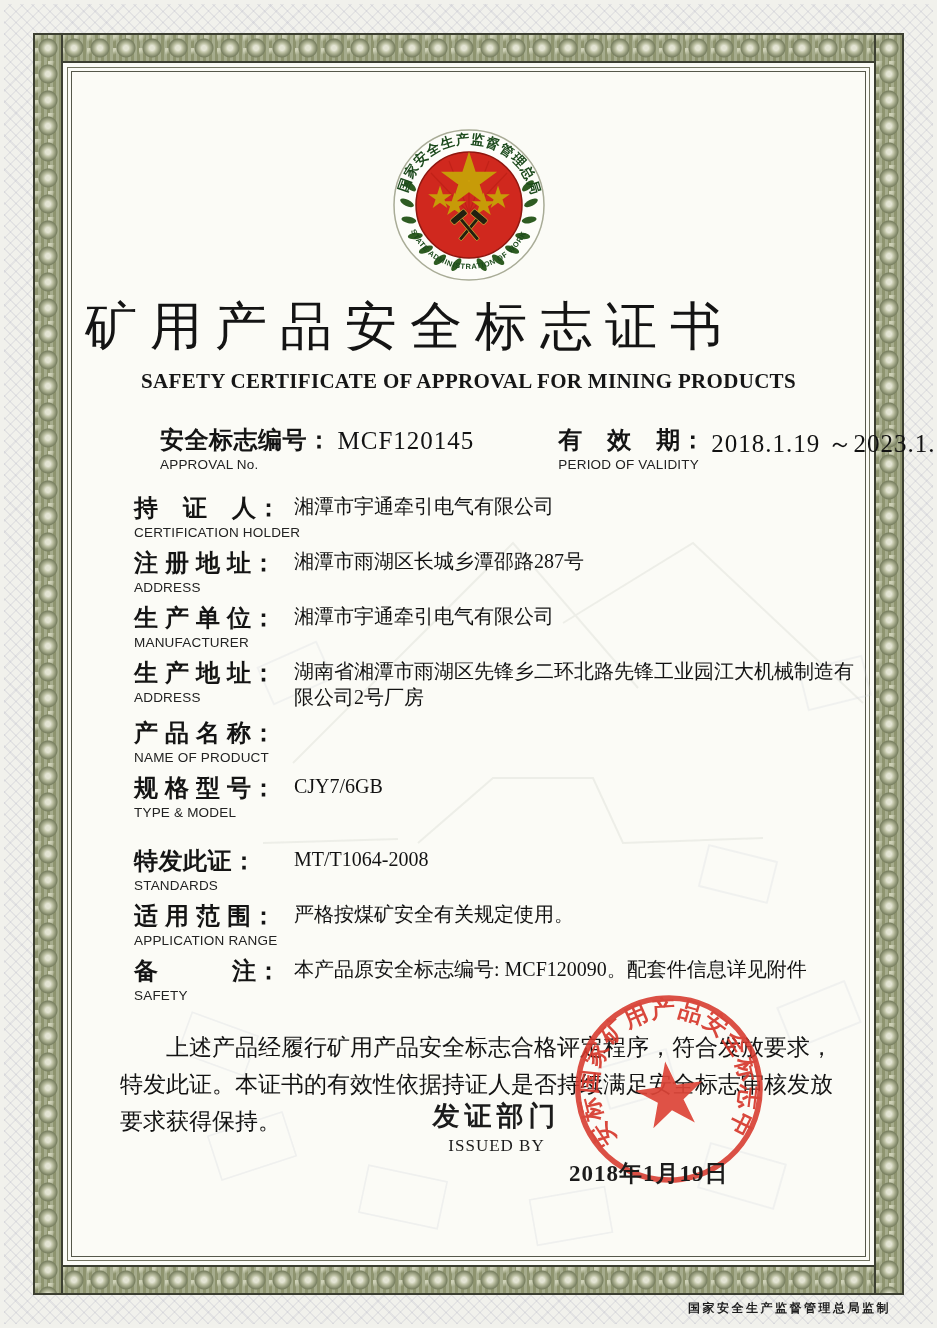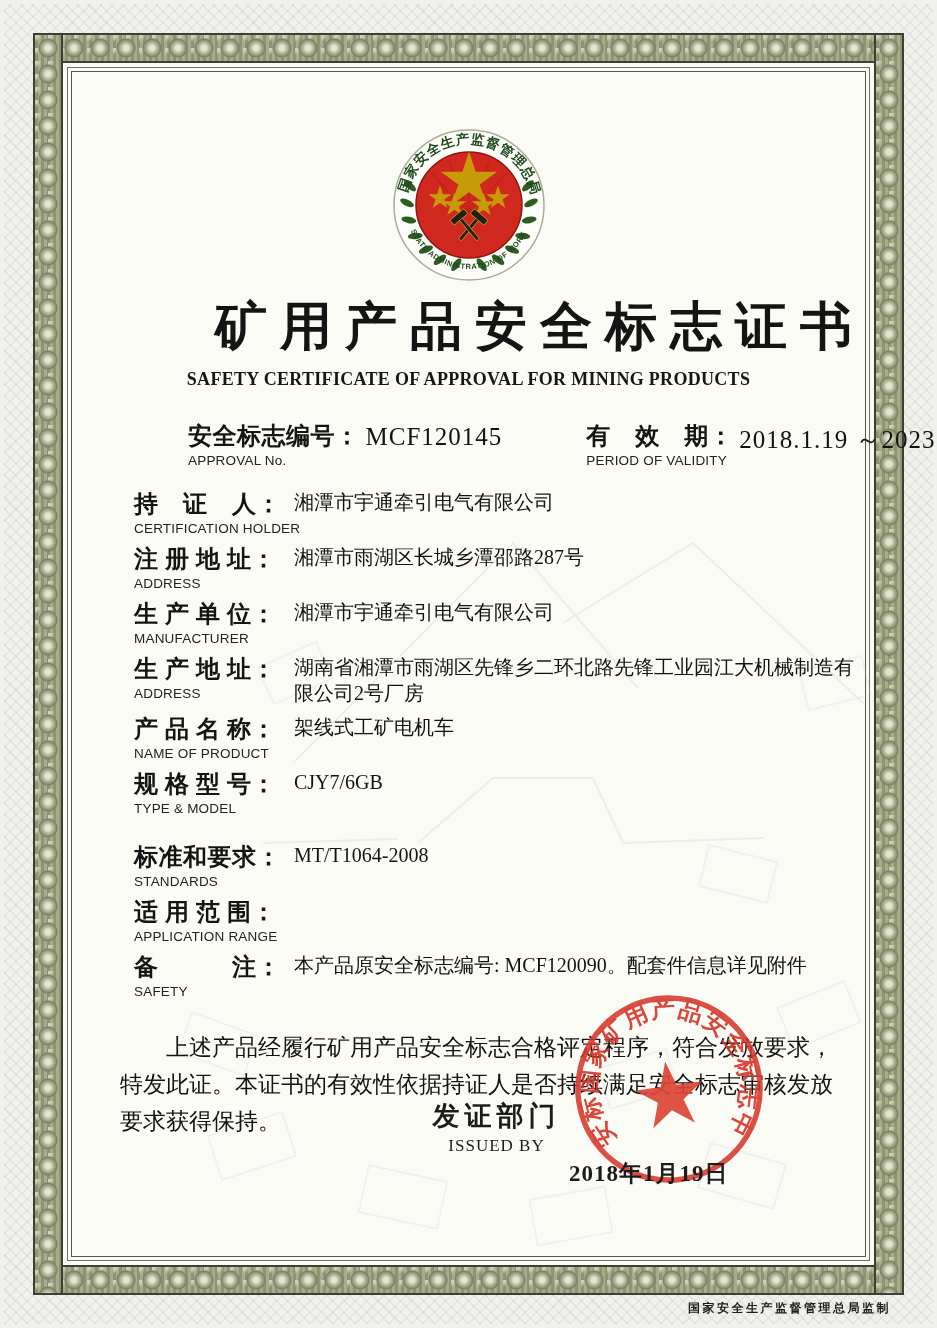--- a/index.html
+++ b/index.html
@@ -33,34 +33,34 @@
   .frame{position:absolute;inset:67px;border:1px solid #70725f;}
   .frame::after{content:"";position:absolute;inset:3px;border:1.5px solid #55574a;}
 
   .wm{position:absolute;inset:63px;pointer-events:none;opacity:.6;}
 
   .content{position:absolute;inset:72px;z-index:2;}
 
   .emblem{display:block;width:154px;height:154px;margin:56px auto 4px;}
 
   .title-zh{
-    text-align:right;font-size:52px;font-weight:700;letter-spacing:13px;
+    text-align:left;font-size:52px;font-weight:400;letter-spacing:13px;
     margin:10px 0 0 13px;white-space:nowrap;color:#141414;
   }
   .title-en{
-    text-align:center;font-size:18px;font-weight:700;letter-spacing:.3px;
+    text-align:center;font-size:21px;font-weight:700;letter-spacing:.3px;
     margin-top:7px;white-space:nowrap;color:#161616;
   }
 
   .zh-label{font-size:24px;font-weight:700;letter-spacing:.5px;white-space:nowrap;color:#141414;}
   .en-label{font-size:13.5px;font-family:"Liberation Sans","DejaVu Sans",sans-serif;
             letter-spacing:.2px;color:#222;margin-top:1px;white-space:nowrap;}
   .val{font-size:20px;font-weight:500;color:#121212;}
 
-  .approval-row{display:flex;align-items:flex-start;margin:30px 0 0 116px;}
+  .approval-row{display:flex;align-items:flex-start;margin:30px 0 0 88px;}
   .approval-row .val{margin:3px 0 0 6px;font-size:25px;letter-spacing:1px;}
   .validity-block{margin-left:84px;}
   .validity-value{margin:3px 0 0 28px;font-size:24px;letter-spacing:.5px;white-space:nowrap;}
 
   .fields{margin:20px 0 0 62px;}
   .field{display:flex;align-items:flex-start;margin-bottom:7px;}
   .field .f-label{width:160px;flex:0 0 160px;}
   .field .f-value{flex:1;max-width:580px;padding-top:1px;line-height:1.3;}
   .field.gap-top{margin-top:25px;}
 
@@ -214,41 +214,41 @@
             <div class="zh-label">生 产 地 址：</div>
           <div class="en-label">ADDRESS</div>
           </div>
         <div class="f-value val">湖南省湘潭市雨湖区先锋乡二环北路先锋工业园江大机械制造有限公司2号厂房</div>
       </div>
       <div class="field">
         <div class="f-label">
             <div class="zh-label">产 品 名 称：</div>
           <div class="en-label">NAME OF PRODUCT</div>
           </div>
-        <div class="f-value val">架线式工矿电机车</div>
       </div>
       <div class="field">
         <div class="f-label">
             <div class="zh-label">规 格 型 号：</div>
           <div class="en-label">TYPE &amp; MODEL</div>
           </div>
         <div class="f-value val">CJY7/6GB</div>
       </div>
       <div class="field gap-top">
         <div class="f-label">
-            <div class="zh-label">标准和要求：</div>
+            <div class="zh-label">特发此证：</div>
           <div class="en-label">STANDARDS</div>
           </div>
         <div class="f-value val">MT/T1064-2008</div>
       </div>
       <div class="field">
         <div class="f-label">
             <div class="zh-label">适 用 范 围：</div>
           <div class="en-label">APPLICATION RANGE</div>
           </div>
+        <div class="f-value val">严格按煤矿安全有关规定使用。</div>
       </div>
       <div class="field">
         <div class="f-label">
             <div class="zh-label">备　　　注：</div>
           <div class="en-label">SAFETY</div>
           </div>
         <div class="f-value val">本产品原安全标志编号: MCF120090。配套件信息详见附件</div>
       </div>
     </div>
 

